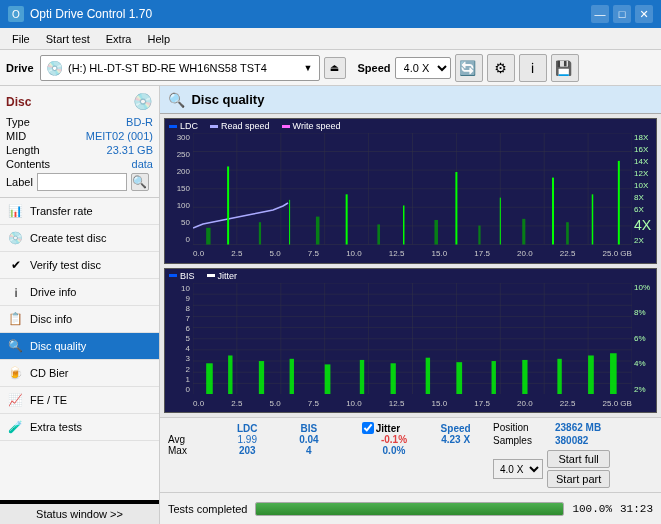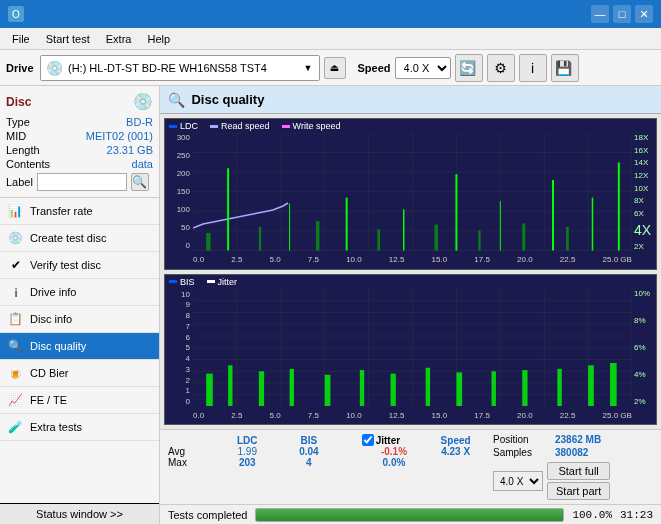--- a/index.html
+++ b/index.html
@@ -43,52 +43,53 @@
     .label-input { border: 1px solid #aaa; height: 18px; width: 90px; font-size: 11px; padding: 0 2px; }
     .label-btn { width: 18px; height: 18px; background: #e8e8e8; border: 1px solid #aaa; display: flex; align-items: center; justify-content: center; cursor: pointer; font-size: 12px; border-radius: 2px; }
 
     .sidebar-nav { display: flex; flex-direction: column; flex: 1; }
     .nav-item { display: flex; align-items: center; gap: 6px; padding: 5px 8px; cursor: pointer; border-bottom: 1px solid #e0e0e0; color: #000; font-size: 11px; }
     .nav-item.active { background: #1a73c7; color: white; }
     .nav-item .nav-icon { width: 16px; height: 16px; display: flex; align-items: center; justify-content: center; font-size: 12px; flex-shrink: 0; }
     .nav-item.active .nav-icon { color: white; }
 
     
-    .sidebar-status { padding: 4px 8px; border-top: 1px solid #000000; background: #e8e8e8; cursor: pointer; font-size: 11px; text-align: center; }
+    .sidebar-status { padding: 4px 8px; border-top: 4px solid #000000; background: #e8e8e8; cursor: pointer; font-size: 11px; text-align: center; }
 
     
     .content { flex: 1; background: #e8e8e8; display: flex; flex-direction: column; overflow: hidden; }
     .content-header { background: #d4e8f8; border-bottom: 1px solid #aaa; padding: 4px 8px; display: flex; align-items: center; gap: 6px; height: 28px; }
     .content-icon { font-size: 14px; color: #1a73c7; }
     .content-title { font-size: 13px; font-weight: bold; color: #000; }
 
     
     .charts-area { flex: 1; display: flex; flex-direction: column; padding: 4px; gap: 4px; }
     .chart-container { background: #1a1a4e; border: 1px solid #555; flex: 1; position: relative; overflow: hidden; }
     .chart-legend { position: absolute; top: 2px; left: 4px; display: flex; gap: 12px; z-index: 10; }
     .legend-item { display: flex; align-items: center; gap: 3px; font-size: 9px; color: white; }
     .legend-dot { width: 8px; height: 3px; }
 
     
     .stats-bar { background: #f0f0f0; border-top: 1px solid #ccc; padding: 4px 8px; }
     .action-btn { background: #e8e8e8; border: 1px solid #aaa; padding: 2px 8px; font-size: 11px; cursor: pointer; border-radius: 2px; white-space: nowrap; }
 
     
-    .progress-bar-container { background: #f0f0f0; border-top: 1px solid #ccc; padding: 4px 8px; display: flex; align-items: center; gap: 8px; height: 20px; }
+    .progress-bar-container { background: #f0f0f0; border-top: 1px solid #ccc; padding: 4px 8px; display: flex; align-items: center; gap: 8px; height: 32px; }
     .progress-track { flex: 1; background: #e0e0e0; border: 1px solid #aaa; height: 14px; border-radius: 2px; overflow: hidden; }
     .progress-fill { height: 100%; background: linear-gradient(to bottom, #4caf50, #2e8b2e); width: 100%; }
     .progress-text { font-size: 11px; color: #000; white-space: nowrap; font-family: Liberation Mono, monospace; }
     .status-text { font-size: 11px; color: #000; }
   </style>
 </head>
 <body>
 
 <div class="title-bar">
   <div class="title-bar-left">
     <div class="title-bar-icon">O</div>
+    <span>Opti Drive Control 1.70</span>
   </div>
   <div class="title-bar-controls">
     <button class="title-btn">—</button>
     <button class="title-btn">□</button>
     <button class="title-btn close">✕</button>
   </div>
 </div>
 
 <div class="menu-bar">
   <span class="menu-item">File</span>

